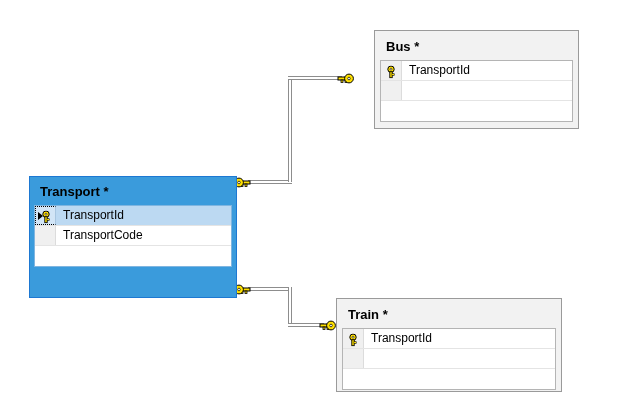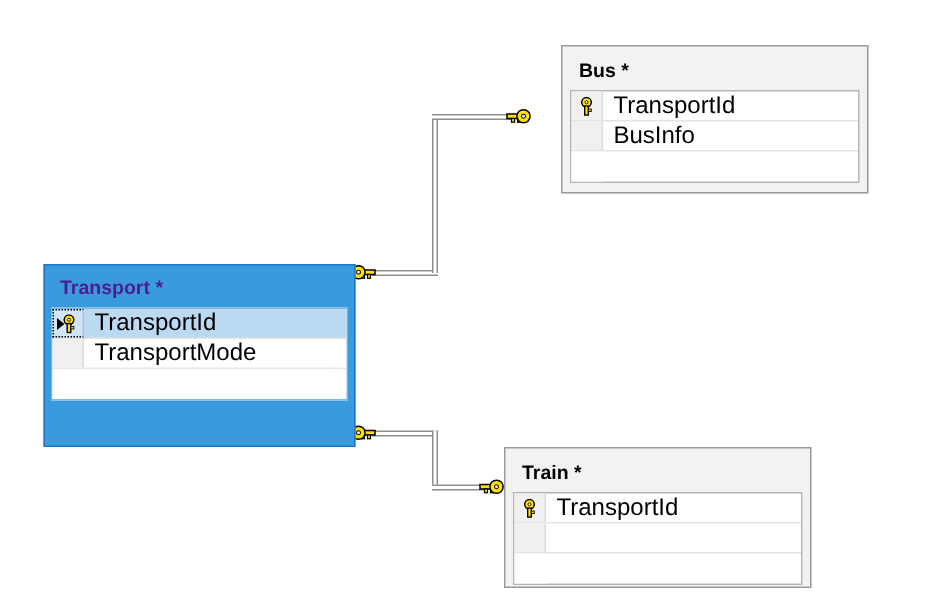--- a/index.html
+++ b/index.html
@@ -35,21 +35,21 @@
   }
 
   .entity-title {
     font-size: 13px;
     font-weight: bold;
     line-height: 20px;
     padding: 1px 0 3px 6px;
     white-space: nowrap;
   }
   .entity.normal .entity-title { color: #000000; }
-  .entity.selected .entity-title { color: #4c1d95; }
+  .entity.selected .entity-title { color: #000000; }
   .entity-title .star {
     font-size: 13px;
     font-weight: bold;
   }
 
   .grid {
     background: #ffffff;
     border: 1px solid #b4b4b4;
     box-sizing: border-box;
   }
@@ -76,21 +76,21 @@
   }
   .row.selected-row .row-head {
     background: #d2e5f6;
     border: 1px dotted #000000;
     border-right: 1px solid #a8c6e0;
   }
   .row.blank .row-head { background: #ffffff; border-right: none; }
 
   .row-name {
     flex: 1;
-    font-size: 16px;
+    font-size: 12px;
     line-height: 19px;
     padding-left: 7px;
     color: #000000;
     white-space: nowrap;
     overflow: hidden;
   }
 
   
   .key-cell {
     position: absolute;
@@ -215,21 +215,20 @@
               <circle cx="6.5" cy="3.7" r="1" fill="#ffffff" stroke="#000000" stroke-width="0.6"></circle>
               <rect x="5.3" y="6.2" width="2.4" height="6" fill="#ffe000" stroke="#000000" stroke-width="0.9"></rect>
               <rect x="7.7" y="8.2" width="2" height="1.6" fill="#ffe000" stroke="#000000" stroke-width="0.6"></rect>
             </svg>
           </span>
         </div>
         <div class="row-name">TransportId</div>
       </div>
       <div class="row">
         <div class="row-head"></div>
-        <div class="row-name">BusInfo</div>
       </div>
       <div class="row blank">
         <div class="row-head"></div>
         <div class="row-name"></div>
       </div>
     </div>
   </div>
 
   <div class="entity selected" style="left:29px; top:176px; width:208px; height:122px;">
     <div class="entity-title">
@@ -246,30 +245,30 @@
               <circle cx="5" cy="3.7" r="1" fill="#ffffff" stroke="#000000" stroke-width="0.6"></circle>
               <rect x="3.8" y="6.2" width="2.4" height="6" fill="#ffe000" stroke="#000000" stroke-width="0.9"></rect>
               <rect x="6.2" y="8.2" width="2" height="1.6" fill="#ffe000" stroke="#000000" stroke-width="0.6"></rect>
             </svg>
           </span>
         </div>
         <div class="row-name">TransportId</div>
       </div>
       <div class="row">
         <div class="row-head"></div>
-        <div class="row-name">TransportMode</div>
+        <div class="row-name">TransportCode</div>
       </div>
       <div class="row blank">
         <div class="row-head"></div>
         <div class="row-name"></div>
       </div>
     </div>
   </div>
 
-  <div class="entity normal" style="left:336px; top:298px; width:205px; height:94px;">
+  <div class="entity normal" style="left:336px; top:298px; width:226px; height:94px;">
     <div class="entity-title">
       <span>Train</span>
       <span class="star">*</span>
     </div>
     <div class="grid">
       <div class="row">
         <div class="row-head">
           <span class="key-cell">
             <svg width="13" height="13" viewBox="0 0 13 13">
               <circle cx="6.5" cy="3.7" r="3.2" fill="#ffe000" stroke="#000000" stroke-width="1"></circle>

